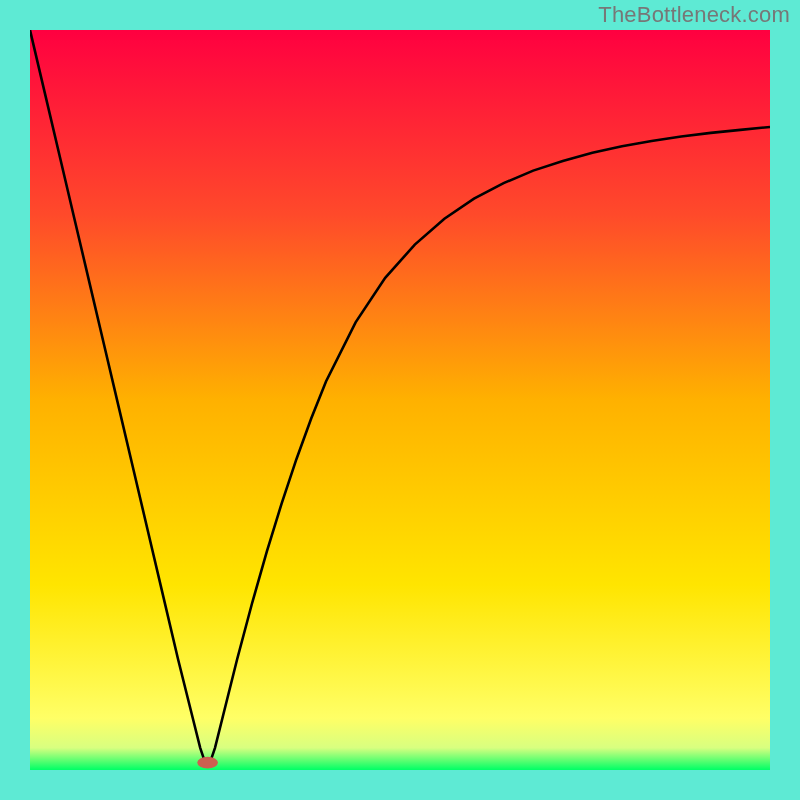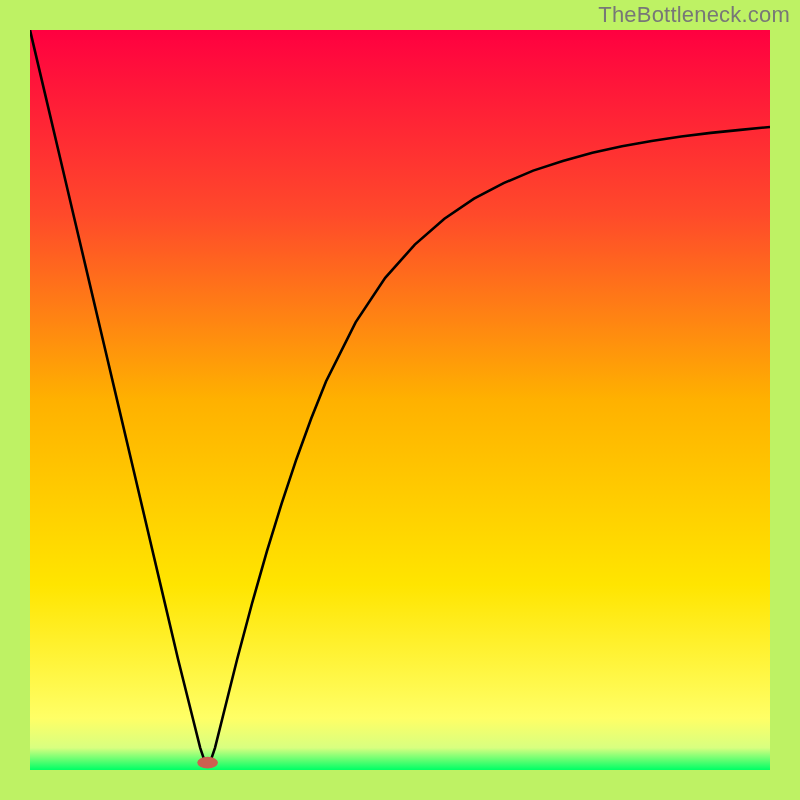--- a/index.html
+++ b/index.html
@@ -8,21 +8,21 @@
     width: 800px;
     height: 800px;
     overflow: hidden;
     background: #000;
     font-family: Arial, Helvetica, sans-serif;
   }
   .frame {
     position: relative;
     width: 800px;
     height: 800px;
-    background: #bef264;
+    background: #5eead4;
   }
   .watermark {
     position: absolute;
     top: 2px;
     right: 10px;
     color: #777;
     font-size: 22px;
     font-weight: 500;
     letter-spacing: 0.2px;
     z-index: 10;

